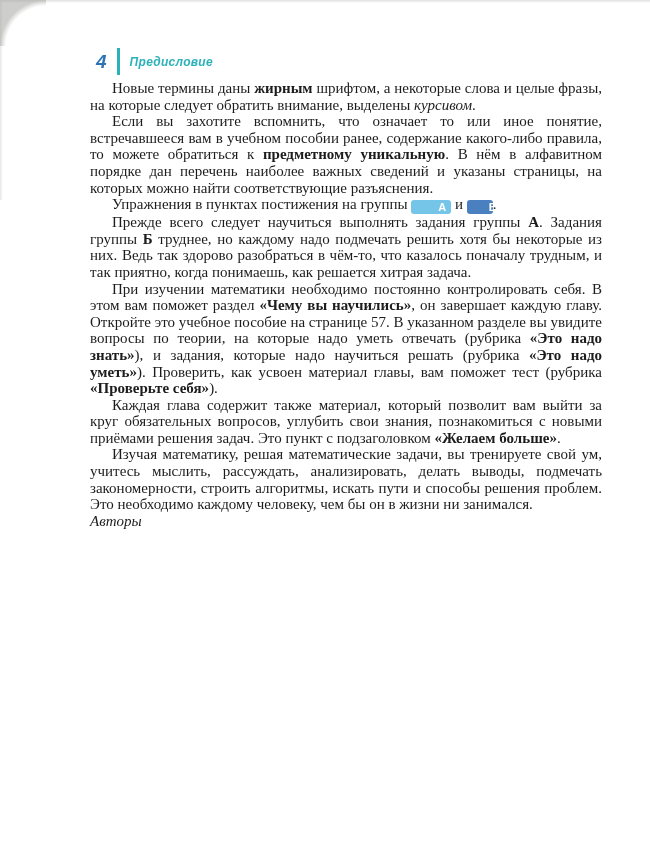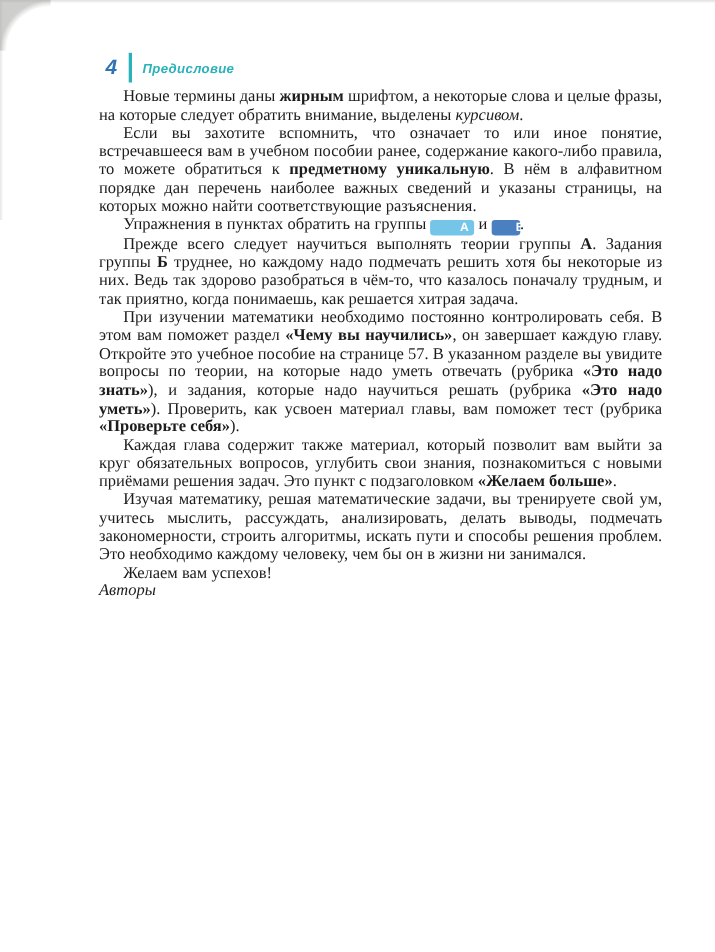--- a/index.html
+++ b/index.html
@@ -99,21 +99,20 @@
 <div class="header">
   <span class="page-num">4</span>
   <span class="header-bar"></span>
   <span class="chapter-title">Предисловие</span>
 </div>
 
 <div class="content">
   <div id="paragraphs">
       <p class="para"><span>Новые термины даны </span><span class="b">жирным</span><span> шрифтом, а некоторые слова и целые фразы, на которые следует обратить внимание, выделены </span><span class="i">курсивом</span><span>.</span></p>
       <p class="para"><span>Если вы захотите вспомнить, что означает то или иное понятие, встречавшееся вам в учебном пособии ранее, содержание какого-либо правила, то можете обратиться к </span><span class="b">предметному уникальную</span><span>. В нём в алфавитном порядке дан перечень наиболее важных сведений и указаны страницы, на которых можно найти соответствующие разъяснения.</span></p>
-      <p class="para"><span>Упражнения в пунктах обратить на группы </span><span class="badge badge-a" style="background: rgb(116, 197, 232);">А</span><span> и </span><span class="badge badge-b" style="background: rgb(74, 127, 192);">Б</span><span>.</span></p>
-      <p class="para"><span>Прежде всего следует научиться выполнять теории группы </span><span class="b">А</span><span>. Задания группы </span><span class="b">Б</span><span> труднее, но каждому надо подмечать решить хотя бы некоторые из них. Ведь так здорово разобраться в чём-то, что казалось поначалу трудным, и так приятно, когда понимаешь, как решается хитрая задача.</span></p>
+      <p class="para"><span>Упражнения в пунктах постижения на группы </span><span class="badge badge-a" style="background: rgb(116, 197, 232);">А</span><span> и </span><span class="badge badge-b" style="background: rgb(74, 127, 192);">Б</span><span>.</span></p>
+      <p class="para"><span>Прежде всего следует научиться выполнять задания группы </span><span class="b">А</span><span>. Задания группы </span><span class="b">Б</span><span> труднее, но каждому надо подмечать решить хотя бы некоторые из них. Ведь так здорово разобраться в чём-то, что казалось поначалу трудным, и так приятно, когда понимаешь, как решается хитрая задача.</span></p>
       <p class="para"><span>При изучении математики необходимо постоянно контролировать себя. В этом вам поможет раздел </span><span class="b">«Чему вы научились»</span><span>, он завершает каждую главу. Откройте это учебное пособие на странице 57. В указанном разделе вы увидите вопросы по теории, на которые надо уметь отвечать (рубрика </span><span class="b">«Это надо знать»</span><span>), и задания, которые надо научиться решать (рубрика </span><span class="b">«Это надо уметь»</span><span>). Проверить, как усвоен материал главы, вам поможет тест (рубрика </span><span class="b">«Проверьте себя»</span><span>).</span></p>
       <p class="para"><span>Каждая глава содержит также материал, который позволит вам выйти за круг обязательных вопросов, углубить свои знания, познакомиться с новыми приёмами решения задач. Это пункт с подзаголовком </span><span class="b">«Желаем больше»</span><span>.</span></p>
       <p class="para"><span>Изучая математику, решая математические задачи, вы тренируете свой ум, учитесь мыслить, рассуждать, анализировать, делать выводы, подмечать закономерности, строить алгоритмы, искать пути и способы решения проблем. Это необходимо каждому человеку, чем бы он в жизни ни занимался.</span></p>
-      <p class="para"><span>Желаем вам успехов!</span></p>
     </div>
   <p class="para signature">Авторы</p>
 </div>
 
 </body></html>

